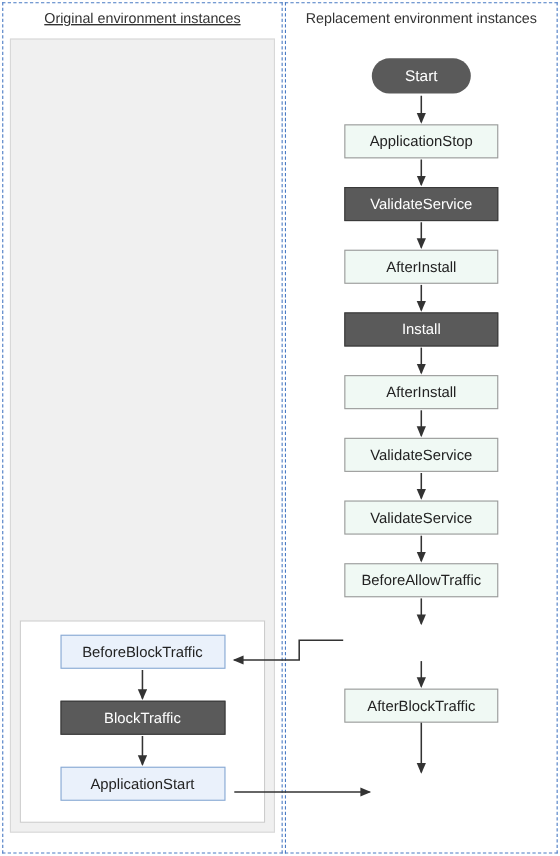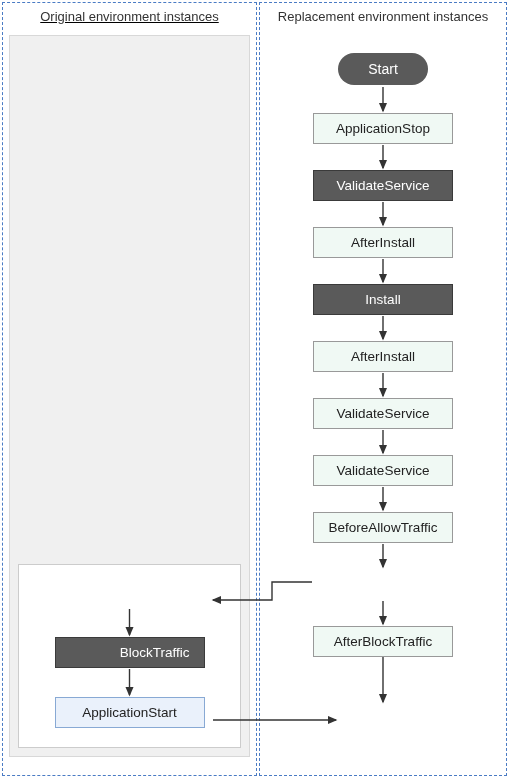--- a/index.html
+++ b/index.html
@@ -86,38 +86,38 @@
     text-align: center;
     border: 1px solid #88a9d4;
     background: #eaf1fb;
     color: #222;
     white-space: nowrap;
   }
   .lnode.dark {
     background: #5a5a5a;
     color: #fff;
     border-color: #3a3a3a;
-    text-align: right;
   }
   svg.arrows {
     position: absolute;
     top: 0; left: 0;
     width: 100%; height: 100%;
     pointer-events: none;
   }
   .arrow-line { stroke: #333; stroke-width: 1.4; fill: none; }
   .arrow-head { fill: #333; }
 </style>
 </head>
 <body>
 
 <div class="col col-left">
   <div class="col-header">Original environment instances</div>
   <div class="left-body">
     <div class="left-group">
+      <div class="lnode" style="top:12px">BeforeBlockTraffic</div>
       <div class="lnode dark" style="top:72px">BlockTraffic</div>
       <div class="lnode" style="top:132px">ApplicationStart</div>
       <svg class="arrows">
         <defs>
           <marker id="ah-l" markerWidth="8" markerHeight="8" refX="6" refY="3" orient="auto">
             <path d="M0,0 L7,3 L0,6 Z" class="arrow-head"></path>
           </marker>
         </defs>
         <line class="arrow-line" x1="50%" y1="44" x2="50%" y2="70" marker-end="url(#ah-l)"></line>
         <line class="arrow-line" x1="50%" y1="104" x2="50%" y2="130" marker-end="url(#ah-l)"></line>

